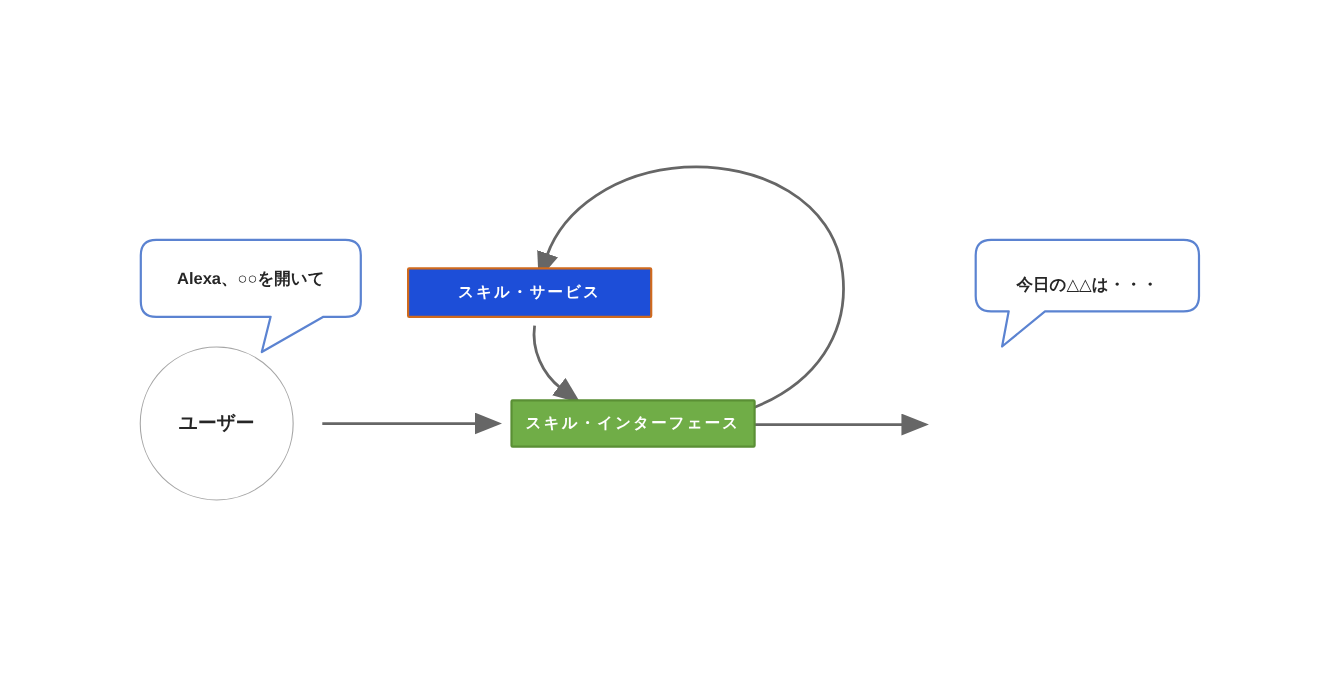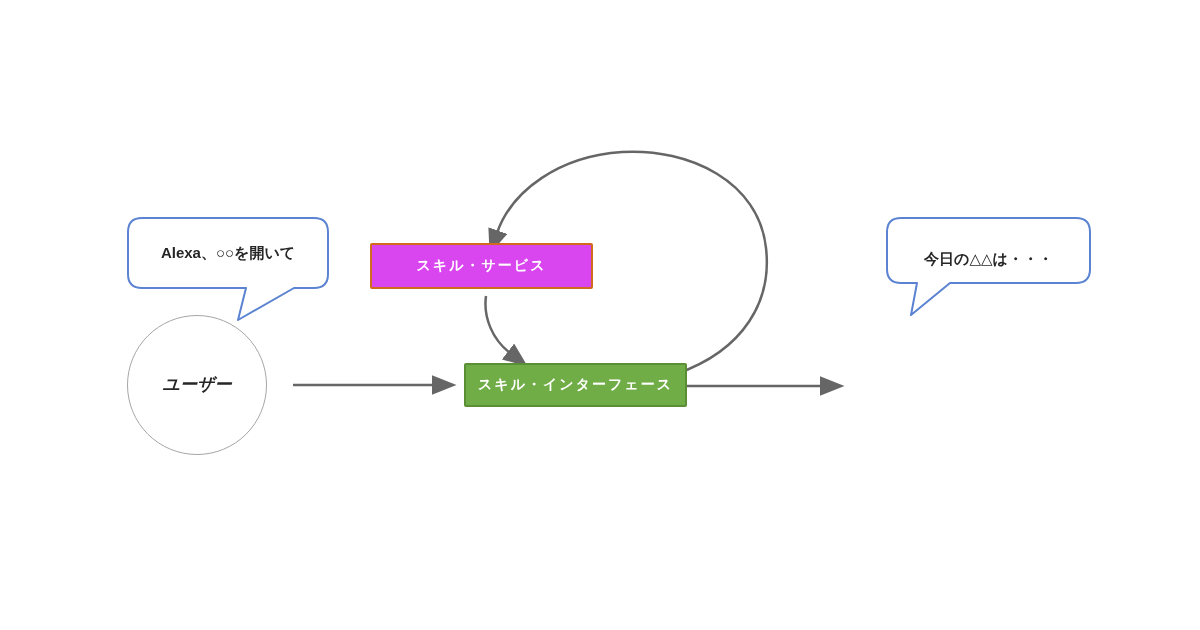--- a/index.html
+++ b/index.html
@@ -30,38 +30,38 @@
     flex-direction: column;
     align-items: center;
     justify-content: center;
     color: #262626;
     font-weight: bold;
     font-size: 17px;
     text-align: center;
     box-sizing: border-box;
     line-height: 26px;
   }
-  .circle-user { left: 127px; top: 315px; width: 140px; height: 140px; font-style: italic; }
+  .circle-user { left: 127px; top: 315px; width: 140px; height: 140px; }
   .circle-device { left: 850px; top: 315px; width: 142px; height: 142px; font-size: 16px; }
   .node-box {
     position: absolute;
     display: flex;
     align-items: center;
     justify-content: center;
     color: #ffffff;
     font-weight: bold;
     font-size: 14px;
     letter-spacing: 2px;
     border-radius: 2px;
     box-sizing: border-box;
     text-align: center;
   }
   .box-service {
     left: 370px; top: 243px; width: 223px; height: 46px;
-    background: #d946ef;
+    background: #1d4ed8;
     border: 2px solid #d06a1d;
   }
   .box-interface {
     left: 450px; top: 363px; width: 223px; height: 44px;
     background: #70ad47;
     border: 2px solid #5a8f35;
     margin-left: 14px;
   }
   .bubble-text {
     position: absolute;

